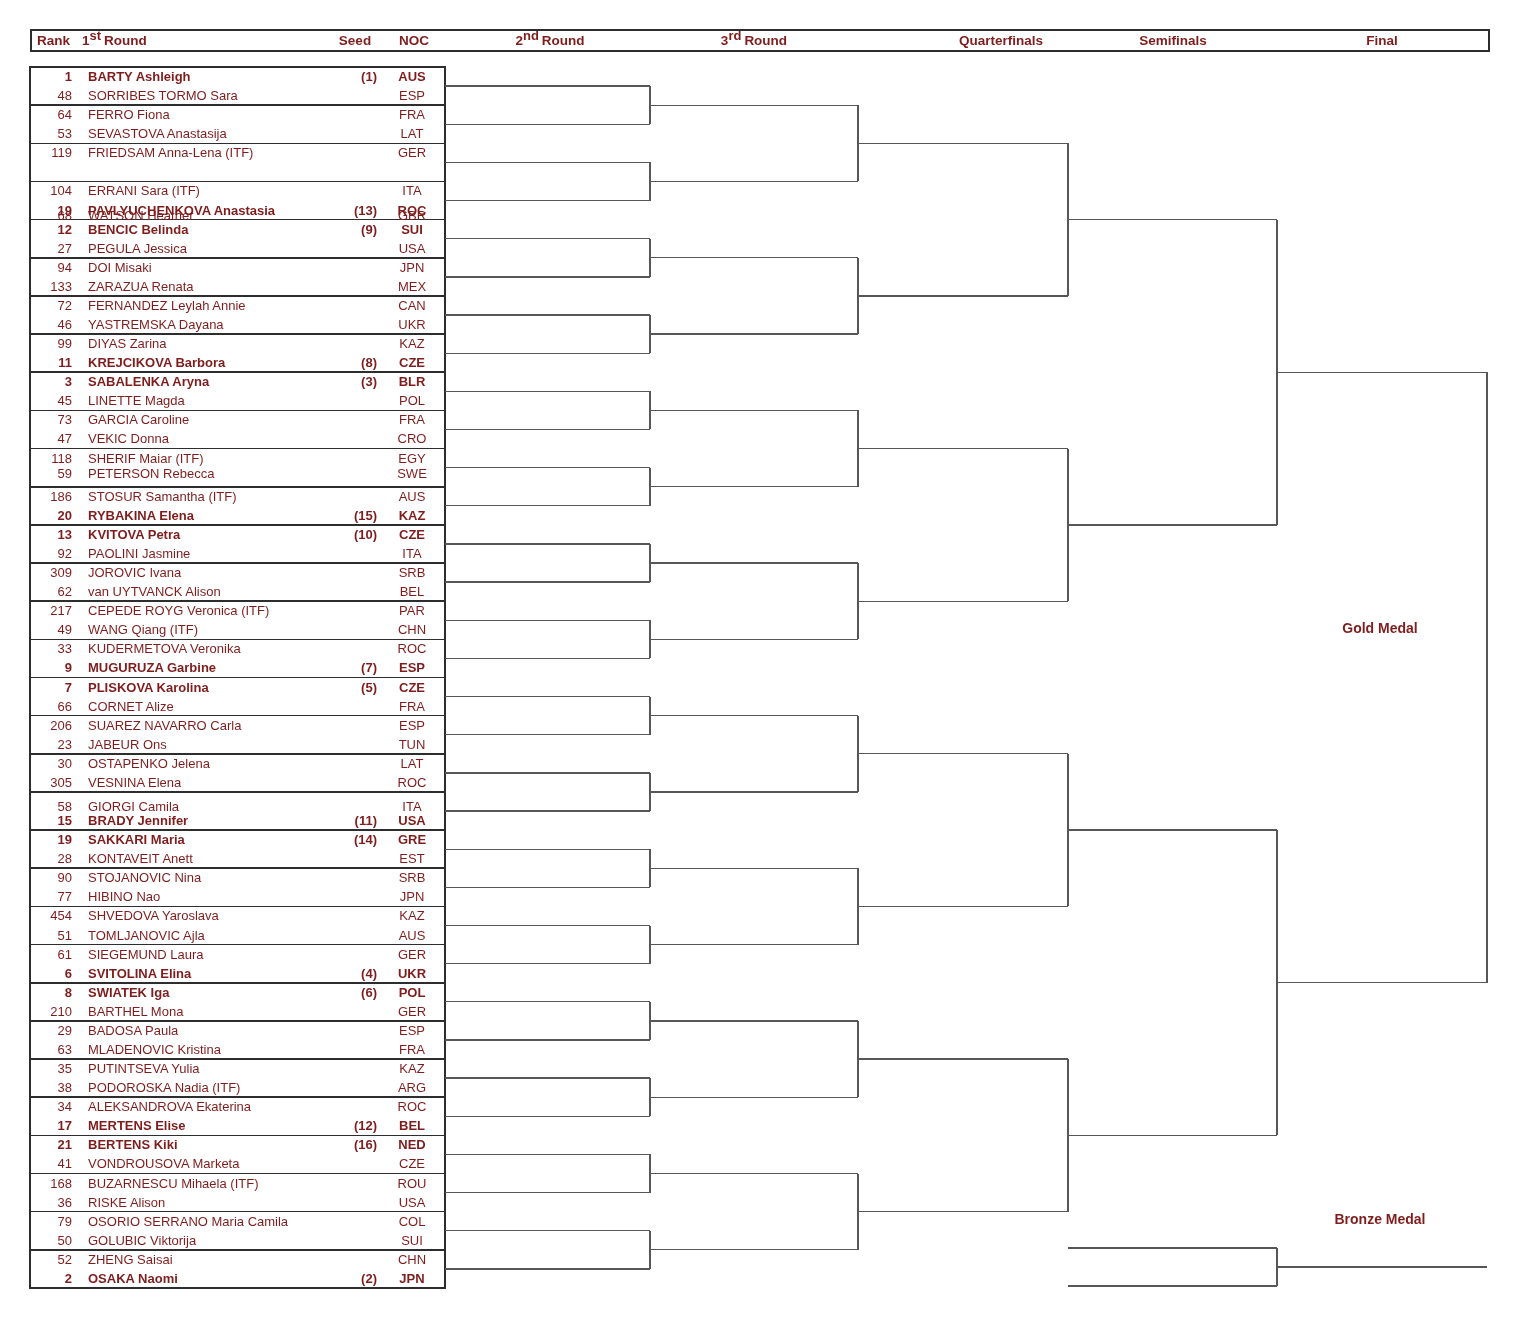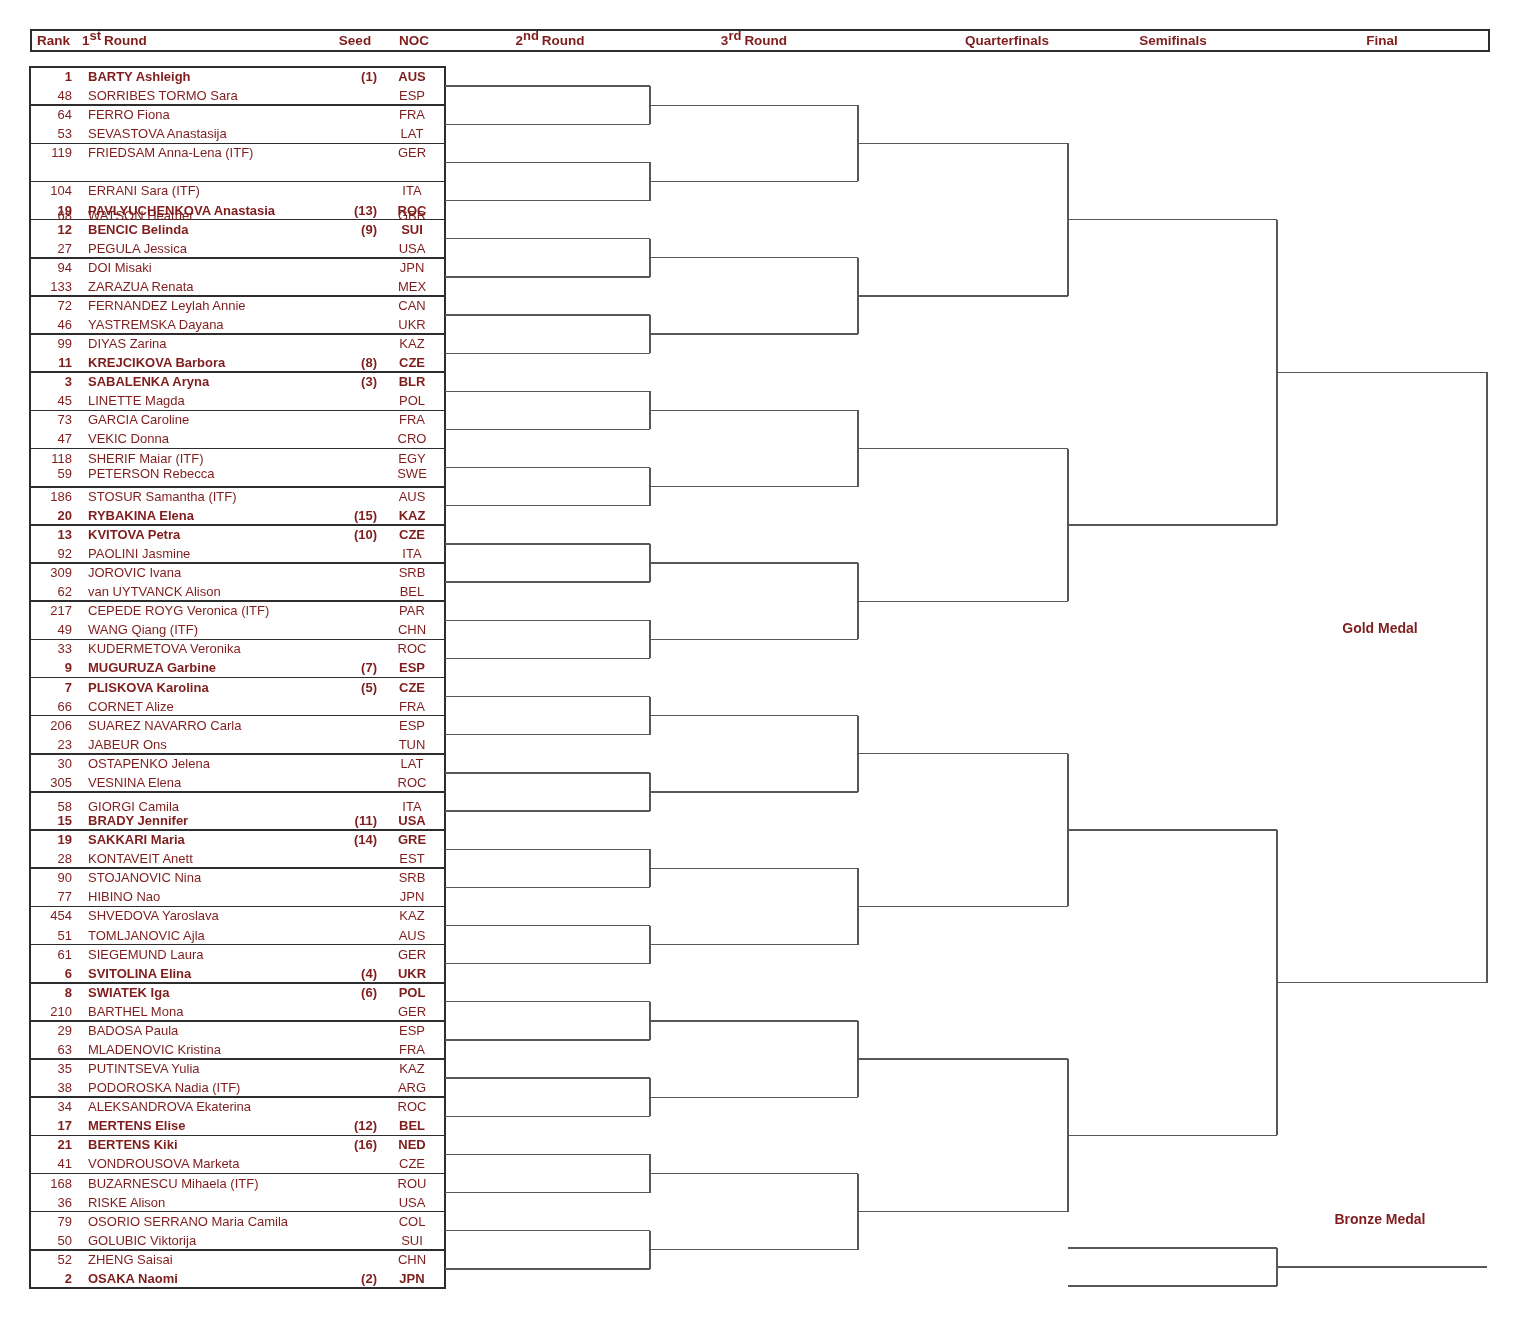--- a/index.html
+++ b/index.html
@@ -172,21 +172,21 @@
     </svg>
 
   <div class="hdr-box"></div>
 
   <div class="hdr-label" style="left:37px;"><span>Rank</span></div>
   <div class="hdr-label" style="left:82px;"><span>1</span><sup>st</sup><span class="word">Round</span></div>
   <div class="hdr-label ctr" style="left:325px;width:60px;"><span>Seed</span></div>
   <div class="hdr-label ctr" style="left:384px;width:60px;"><span>NOC</span></div>
   <div class="hdr-label ctr" style="left:470px;width:160px;"><span>2</span><sup>nd</sup><span class="word">Round</span></div>
   <div class="hdr-label ctr" style="left:674px;width:160px;"><span>3</span><sup>rd</sup><span class="word">Round</span></div>
-  <div class="hdr-label ctr" style="left:927px;width:160px;"><span>Quarterfinals</span></div>
+  <div class="hdr-label ctr" style="left:883px;width:160px;text-align:right;"><span>Quarterfinals</span></div>
   <div class="hdr-label ctr" style="left:1093px;width:160px;"><span>Semifinals</span></div>
   <div class="hdr-label ctr" style="left:1302px;width:160px;"><span>Final</span></div>
 
   <div id="rows">
       <div class="player-row seeded" style="top: 0px;">
         <span class="p-rank">1</span>
         <span class="p-name">BARTY Ashleigh</span>
         <span class="p-seed">(1)</span>
         <span class="p-noc">AUS</span>
       </div>

